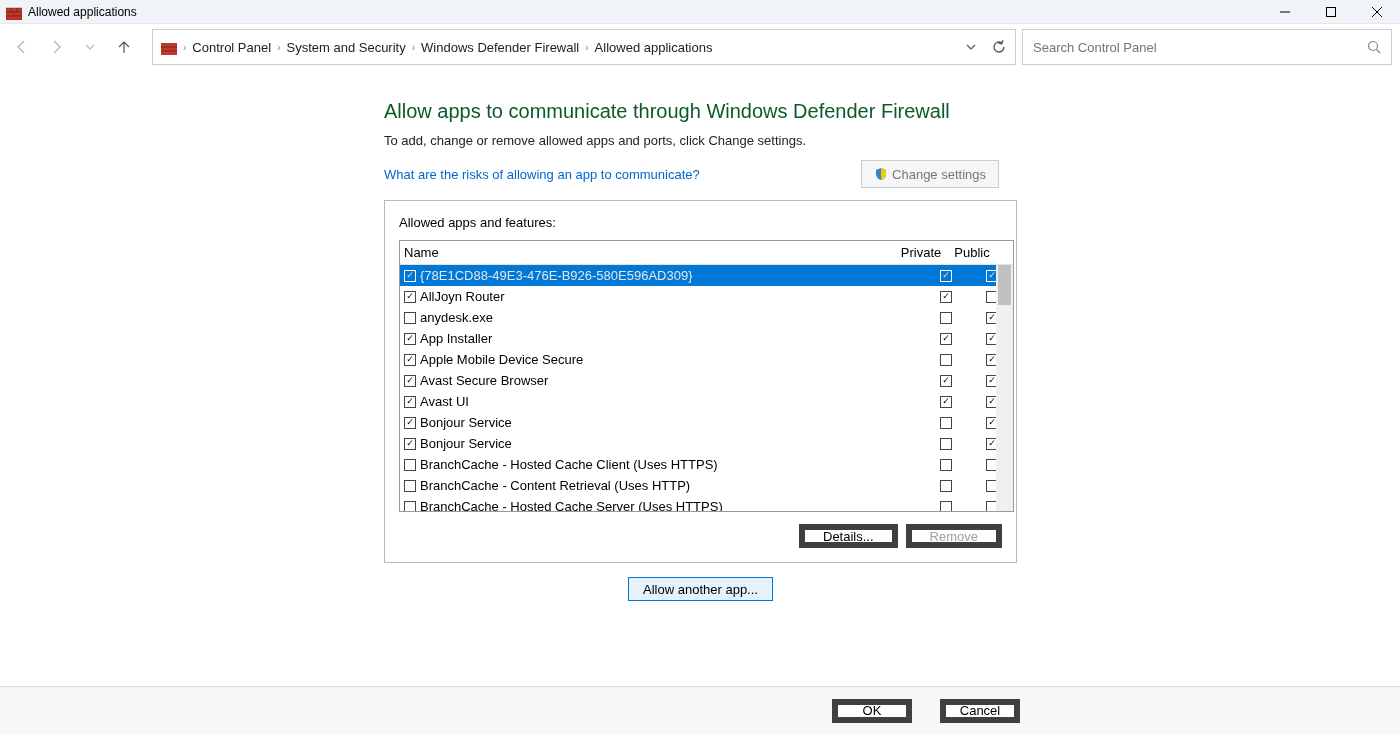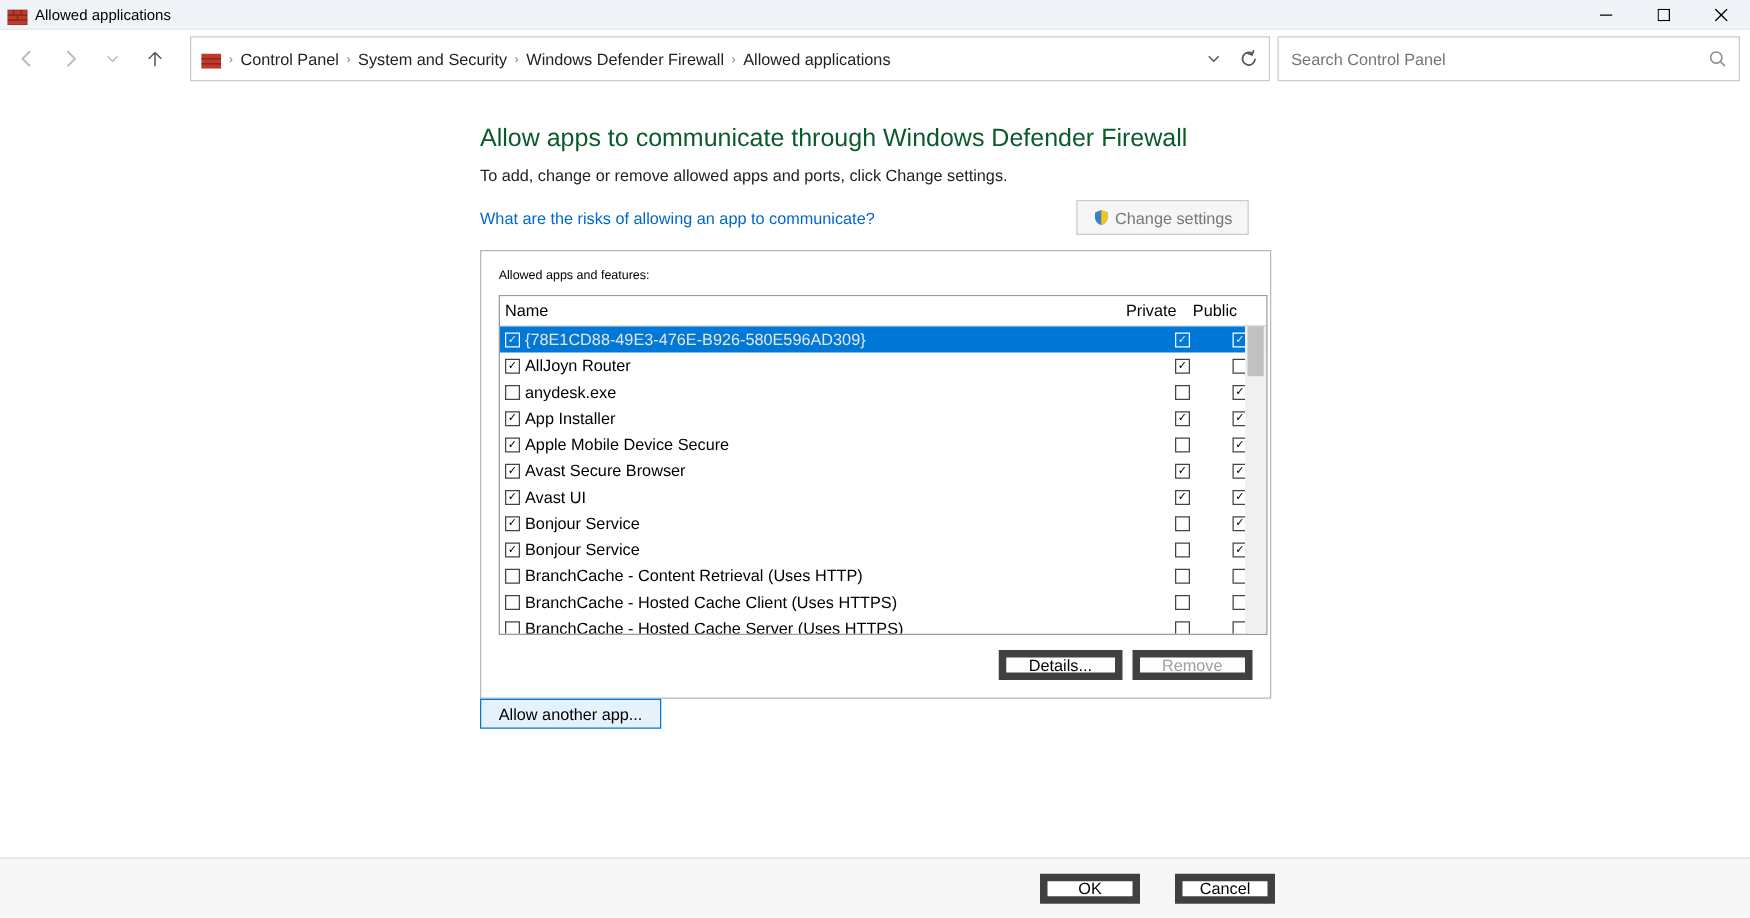--- a/index.html
+++ b/index.html
@@ -27,21 +27,21 @@
   
   .content { padding: 30px 0 0 384px; width: 100%; }
   .heading { color: #0a5a2a; font-size: 20px; font-weight: 400; margin-bottom: 10px; }
   .subtext { font-size: 13px; color: #222; margin-bottom: 12px; }
   .risks-row { display: flex; align-items: center; margin-bottom: 12px; }
   .link { color: #0066cc; font-size: 13px; cursor: pointer; }
   .change-btn { margin-left: auto; margin-right: 18px; height: 28px; padding: 0 12px; border: 1px solid #ccc; background: #f6f6f6; display: flex; align-items: center; color: #777; gap: 4px; font-size: 13px; }
   
   
   .box { width: 633px; border: 1px solid #b8b8b8; padding: 14px 2px 14px 14px; }
-  .box-label { font-size: 10px; margin-bottom: 10px; }
+  .box-label { font-size: 13px; margin-bottom: 10px; }
   .listwrap { border: 1px solid #9a9a9a; height: 272px; position: relative; overflow: hidden; }
   .list-head { display: flex; height: 24px; align-items: center; background: #fff; border-bottom: 1px solid #e3e3e3; font-size: 13px; }
   .col-name { flex: 1; padding-left: 4px; }
   .col-priv { width: 54px; text-align: center; }
   .col-pub { width: 48px; text-align: center; }
   .col-sb { width: 17px; }
   .list-body { overflow: hidden; height: 246px; }
   .row { display: flex; height: 21px; align-items: center; font-size: 13px; }
   .row.sel { background: #0078d7; color: #e5e5e5; }
   .cb { width: 12px; height: 12px; border: 1px solid #444; display: inline-flex; align-items: center; justify-content: center; margin: 0 4px; flex-shrink: 0; font-size: 9px; line-height: 1; }
@@ -50,21 +50,21 @@
   .rname { flex: 1; white-space: nowrap; overflow: hidden; }
   .rcell { width: 50px; display: flex; justify-content: center; }
   .rcell.pub { width: 42px; }
   .scroll { position: absolute; right: 0; top: 24px; bottom: 0; width: 17px; background: #f0f0f0; }
   .thumb { position: absolute; top: 0; left: 2px; width: 13px; height: 40px; background: #c1c1c1; }
   
   .box-buttons { display: flex; justify-content: flex-end; gap: 8px; margin-top: 12px; padding-right: 12px; }
   .btn { height: 24px; padding: 0 18px; border: 6px solid #404040; background: #fdfdfd; font-size: 13px; display: flex; align-items: center; cursor: default; }
   .btn.disabled { color: #a0a0a0; }
   
-  .allow-row { width: 633px; display: flex; justify-content: flex-start; }
+  .allow-row { width: 633px; display: flex; justify-content: center; margin-top: 14px; }
   .btn.primary { background: #e5f1fb; border: 1px solid #0078d7; padding: 0 14px; }
   
   
   .footer { position: absolute; bottom: 0; left: 0; right: 0; height: 48px; border-top: 1px solid #ddd; background: #f7f7f7; display: flex; align-items: center; justify-content: flex-end; padding-right: 380px; gap: 28px; }
   .footer .btn { width: 80px; justify-content: center; background: #fff; }
   
   
   svg { display: block; }
 </style>
 </head>
@@ -276,31 +276,31 @@
             <span class="rname">Bonjour Service</span>
             <span class="rcell">
               <span class="cb"></span>
             </span>
             <span class="rcell pub">
               <span class="cb chk"></span>
             </span>
           </div>
           <div class="row">
             <span class="cb"></span>
+            <span class="rname">BranchCache - Hosted Cache Client (Uses HTTPS)</span>
+            <span class="rcell">
+              <span class="cb"></span>
+            </span>
+            <span class="rcell pub">
+              <span class="cb"></span>
+            </span>
+          </div>
+          <div class="row">
+            <span class="cb"></span>
             <span class="rname">BranchCache - Content Retrieval (Uses HTTP)</span>
-            <span class="rcell">
-              <span class="cb"></span>
-            </span>
-            <span class="rcell pub">
-              <span class="cb"></span>
-            </span>
-          </div>
-          <div class="row">
-            <span class="cb"></span>
-            <span class="rname">BranchCache - Hosted Cache Client (Uses HTTPS)</span>
             <span class="rcell">
               <span class="cb"></span>
             </span>
             <span class="rcell pub">
               <span class="cb"></span>
             </span>
           </div>
           <div class="row">
             <span class="cb"></span>
             <span class="rname">BranchCache - Hosted Cache Server (Uses HTTPS)</span>

